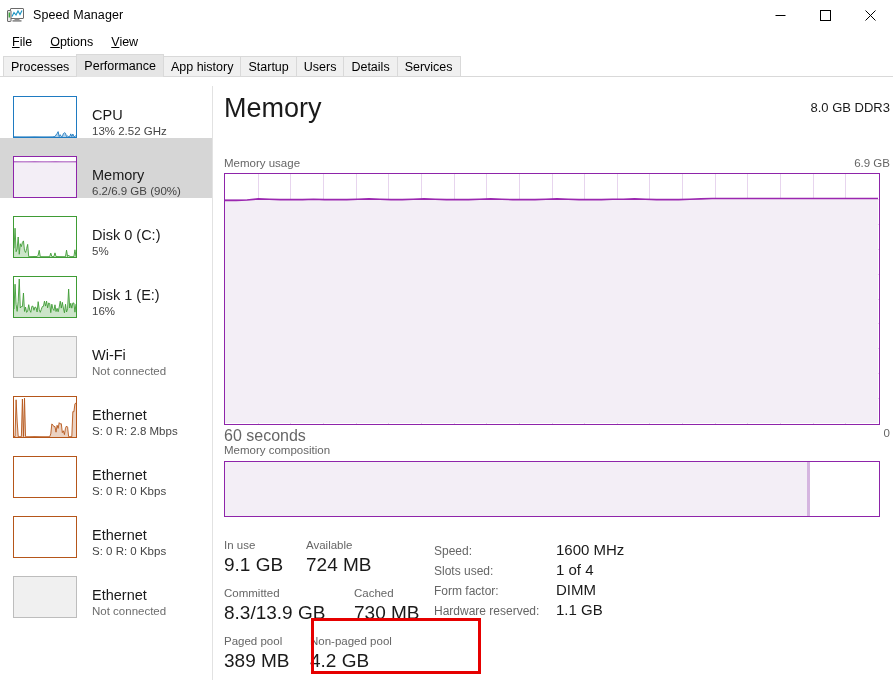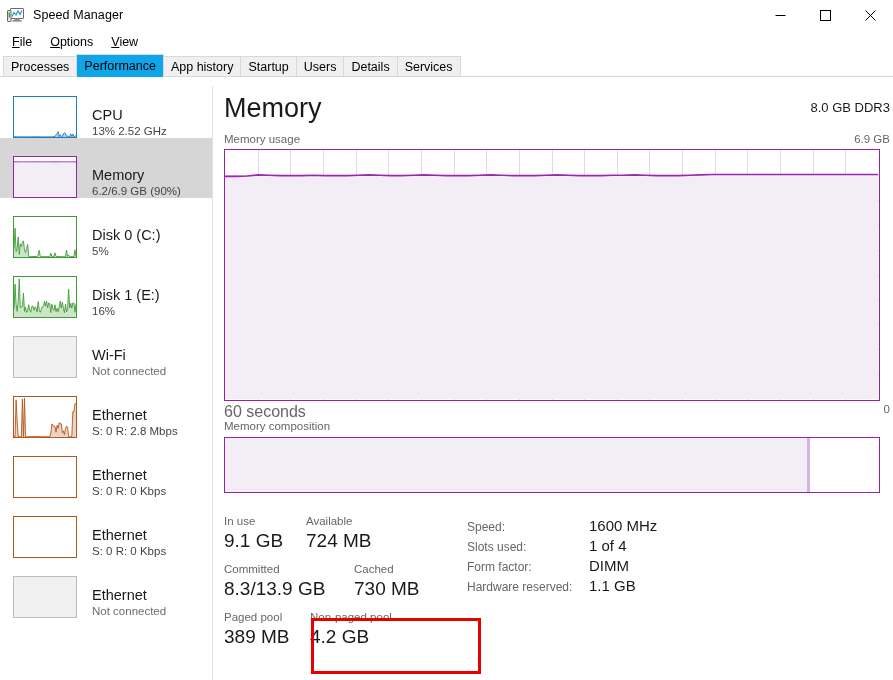--- a/index.html
+++ b/index.html
@@ -47,21 +47,21 @@
   }
   .tabs { display: flex; align-items: flex-end; height: 23px; padding-left: 3px; }
   .tab {
     font-size: 12.5px; color: #000; height: 21px; line-height: 21px;
     padding: 0 7px; background: #f0f0f0;
     border: 1px solid #d9d9d9; border-bottom: none;
     margin-right: -1px; position: relative; cursor: default;
     white-space: nowrap;
   }
   .tab.active {
-    background: #0ea5e9; height: 23px; line-height: 22px; z-index: 3;
+    background: #e5e5e5; height: 23px; line-height: 22px; z-index: 3;
     border-color: #d9d9d9;
   }
 
   
   .sidebar {
     position: absolute; left: 0; top: 78px; width: 212px; height: 602px;
     background: #fff; overflow: hidden;
   }
   .sb-divider {
     position: absolute; left: 212px; top: 86px; width: 1px; height: 594px;
@@ -85,21 +85,21 @@
   .main {
     position: absolute; left: 224px; top: 78px; width: 669px; height: 602px;
     background: #fff;
   }
   .hdr-row { position: relative; height: 42px; margin-top: 13px; }
   .hdr-title { font-size: 27px; color: #1a1a1a; font-weight: 400; line-height: 34px; }
   .hdr-right {
     position: absolute; right: 3px; top: 9px; font-size: 13px; color: #1a1a1a;
   }
   .sub-row { position: relative; height: 16px; }
-  .sub-left { font-size: 11.5px; color: #666; }
+  .sub-left { font-size: 11.5px; color: #666; margin-top: 24px; }
   .sub-right { position: absolute; right: 3px; top: 0; font-size: 11.5px; color: #666; }
 
   
   .graph {
     position: relative; width: 656px; height: 252px;
     border: 1.4px solid #8e24aa; background: #ffffff; overflow: hidden;
   }
   .grid-v, .grid-h { position: absolute; background: #e7d5ee; }
   .grid-v { width: 1px; height: 100%; top: 0; }
   .grid-h { height: 1px; width: 100%; left: 0; }
@@ -118,21 +118,21 @@
 
   
   .stats { position: relative; margin-top: 22px; height: 165px; }
   .stat-left { position: absolute; left: 0; top: 0; width: 200px; }
   .stat-grp { position: relative; height: 48px; }
   .stat-cap { font-size: 11.5px; color: #666; }
   .stat-val { font-size: 19px; color: #1a1a1a; line-height: 26px; margin-top: 1px; }
 
   .stat-right { position: absolute; left: 210px; top: 2px; }
   .sr-row { display: flex; height: 20px; align-items: baseline; }
-  .sr-k { font-size: 12px; color: #666; width: 122px; margin-left: 33px; }
+  .sr-k { font-size: 12px; color: #666; width: 122px; }
   .sr-v { font-size: 15px; color: #1a1a1a; }
 
   .redbox {
     position: absolute; border: 3px solid #e60000; pointer-events: none;
   }
 </style>
 </head>
 <body>
 
 <div id="app">

